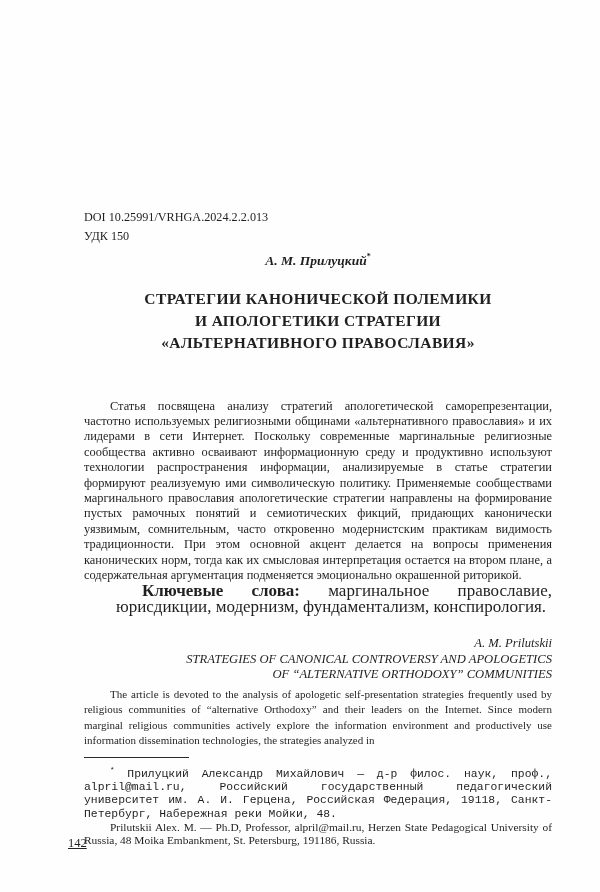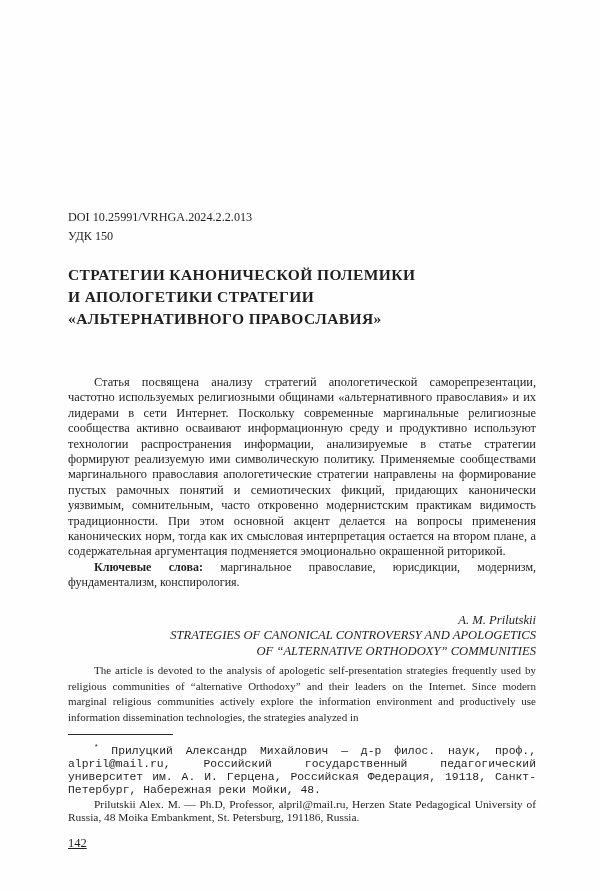--- a/index.html
+++ b/index.html
@@ -12,21 +12,21 @@
     width: 600px;
     height: 892px;
     background: #fefefe;
     color: #1f1f1f;
     font-family: "Liberation Serif", "DejaVu Serif", serif;
     overflow: hidden;
   }
   .content {
     position: absolute;
     top: 0;
-    left: 68px;
+    left: 84px;
     width: 468px;
   }
   .meta {
     margin-top: 208px;
     font-size: 12.2px;
     line-height: 18.5px;
   }
   .author-ru {
     margin-top: 3px;
     text-align: center;
@@ -34,39 +34,41 @@
     font-weight: bold;
     font-style: italic;
     line-height: 17px;
   }
   .author-ru sup {
     font-size: 8px;
     font-style: normal;
   }
   .title-ru {
     margin: 19px 0 0 0;
+    text-align: center;
     font-size: 15.5px;
     font-weight: bold;
     line-height: 22px;
     letter-spacing: 0.4px;
   }
   .title-ru .tline { display: block; }
   p { margin: 0; }
   .abstract {
     margin-top: 45px;
     font-size: 12.4px;
     line-height: 15.4px;
     text-align: justify;
     text-indent: 26px;
   }
   .keywords {
-    font-size: 12px;
+    font-size: 17px;
     line-height: 15.4px;
     text-align: justify;
     text-indent: 26px;
+    margin-left: 32px;
   }
   .en-head {
     margin-top: 22px;
     text-align: right;
     font-style: italic;
     font-size: 12.6px;
     line-height: 15.5px;
   }
   .abstract-en {
     margin-top: 4px;
@@ -101,20 +103,21 @@
 <body>
 
 <div class="page">
   <div class="content">
 
     <div class="meta">
       <div>DOI 10.25991/VRHGA.2024.2.2.013</div>
       <div>УДК 150</div>
     </div>
 
+    <div class="author-ru"><span>А. М. Прилуцкий</span><sup>*</sup></div>
 
     <h1 class="title-ru">
       <span class="tline">СТРАТЕГИИ КАНОНИЧЕСКОЙ ПОЛЕМИКИ</span>
       <span class="tline">И АПОЛОГЕТИКИ СТРАТЕГИИ</span>
       <span class="tline">«АЛЬТЕРНАТИВНОГО ПРАВОСЛАВИЯ»</span>
     </h1>
 
     <p class="abstract">Статья посвящена анализу стратегий апологетической саморепрезентации, частотно используемых религиозными общинами «альтернативного православия» и их лидерами в сети Интернет. Поскольку современные маргинальные религиозные сообщества активно осваивают информационную среду и продуктивно используют технологии распространения информации, анализируемые в статье стратегии формируют реализуемую ими символическую политику. Применяемые сообществами маргинального православия апологетические стратегии направлены на формирование пустых рамочных понятий и семиотических фикций, придающих канонически уязвимым, сомнительным, часто откровенно модернистским практикам видимость традиционности. При этом основной акцент делается на вопросы применения канонических норм, тогда как их смысловая интерпретация остается на втором плане, а содержательная аргументация подменяется эмоционально окрашенной риторикой.</p>
 
     <p class="keywords"><b>Ключевые слова:</b> <span>маргинальное православие, юрисдикции, модернизм, фундаментализм, конспирология.</span></p>

